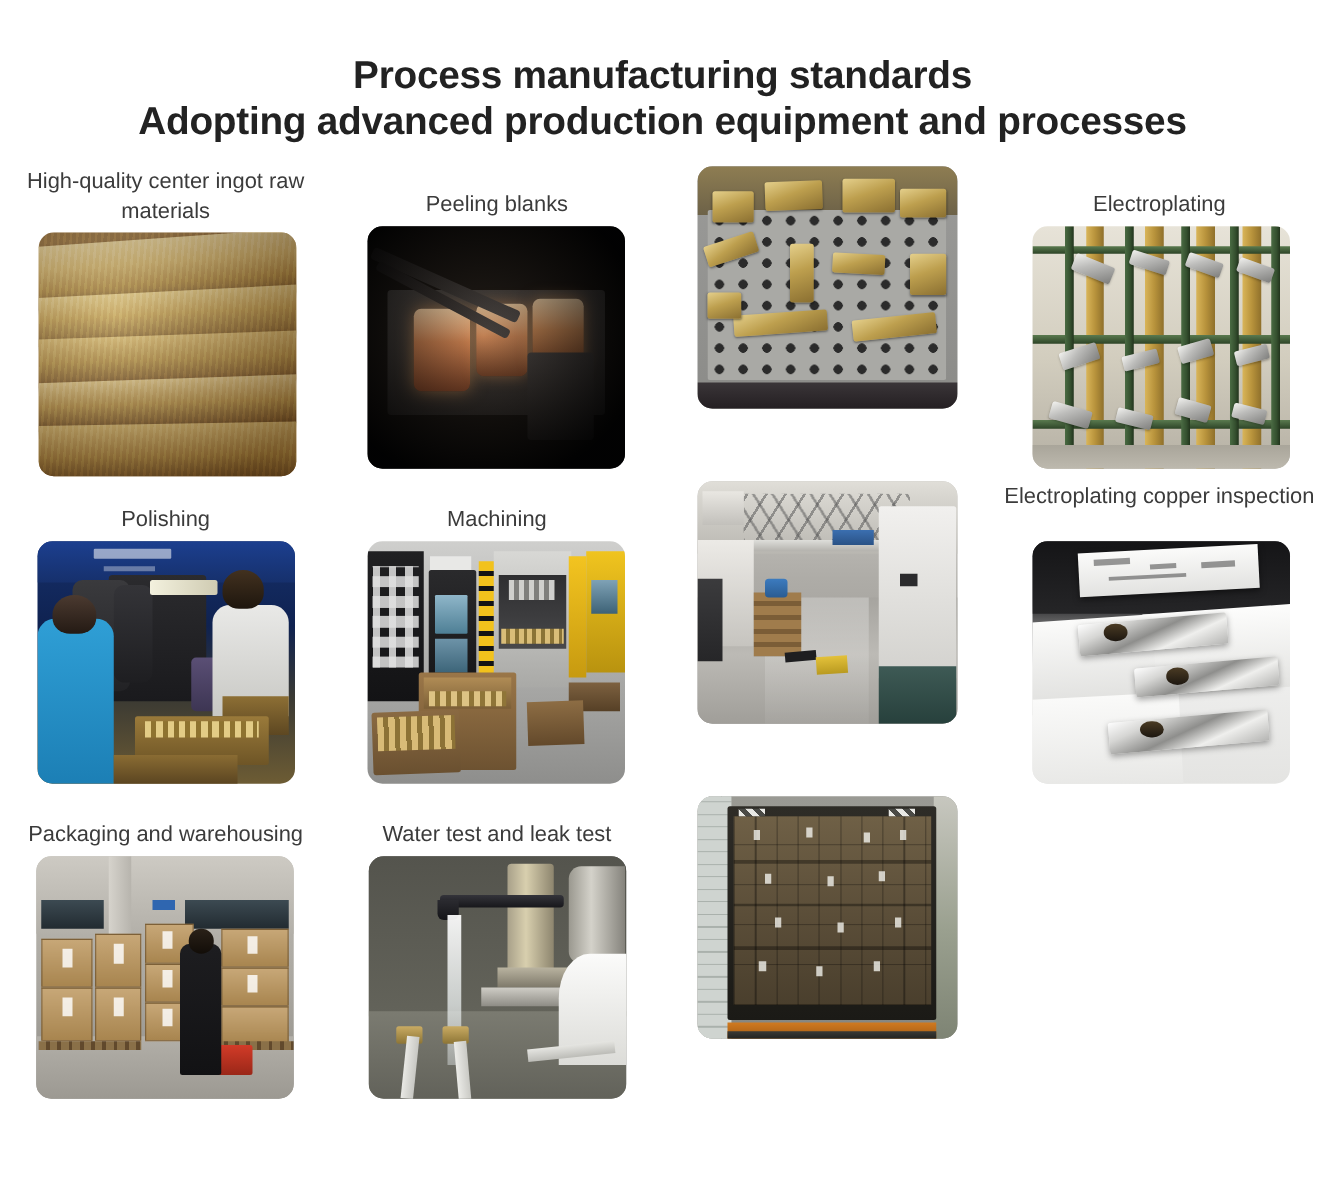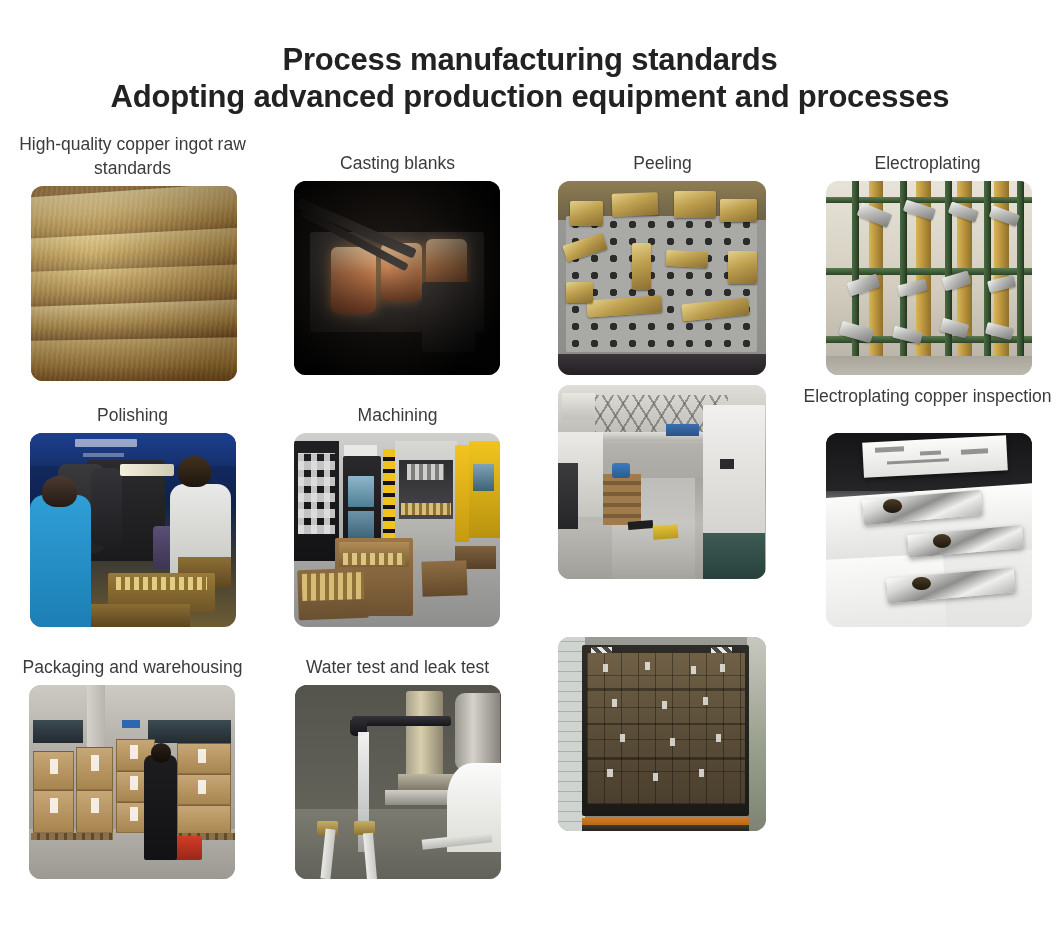--- a/index.html
+++ b/index.html
@@ -519,54 +519,51 @@
 
   <div class="heading">
     <span class="line line1">Process manufacturing standards</span>
     <span class="line line2">Adopting advanced production equipment and processes</span>
   </div>
 
   <div class="grid">
 
     <div class="cell r0 c0">
       <div class="caption wrap">
-        <span>High-quality copper ingot raw standards</span>
+        <span>High-quality center ingot raw materials</span>
       </div>
       <div class="photo ph-ingots">
         <div class="layer slab s1"></div>
         <div class="layer slab s2"></div>
         <div class="layer slab s3"></div>
         <div class="layer slab s4"></div>
         <div class="layer slab s5"></div>
         <div class="layer grain"></div>
         <div class="layer shade"></div>
       </div>
     </div>
 
 
     <div class="cell r0 c2">
       <div class="caption">
-        <span>Casting blanks</span>
+        <span>Peeling blanks</span>
       </div>
       <div class="photo ph-blanks">
         <div class="layer die"></div>
         <div class="layer blk1"></div>
         <div class="layer blk2"></div>
         <div class="layer blk3"></div>
         <div class="layer blockR"></div>
         <div class="layer tong"></div>
         <div class="layer tong2"></div>
         <div class="layer vig"></div>
       </div>
     </div>
 
     <div class="cell r0 c3">
-      <div class="caption">
-        <span>Peeling</span>
-      </div>
       <div class="photo ph-peel">
         <div class="layer top"></div>
         <div class="layer plate"></div>
         <div class="layer b b1"></div>
         <div class="layer b b2"></div>
         <div class="layer b b3"></div>
         <div class="layer b b4"></div>
         <div class="layer b b5"></div>
         <div class="layer b b6"></div>
         <div class="layer b b7"></div>

